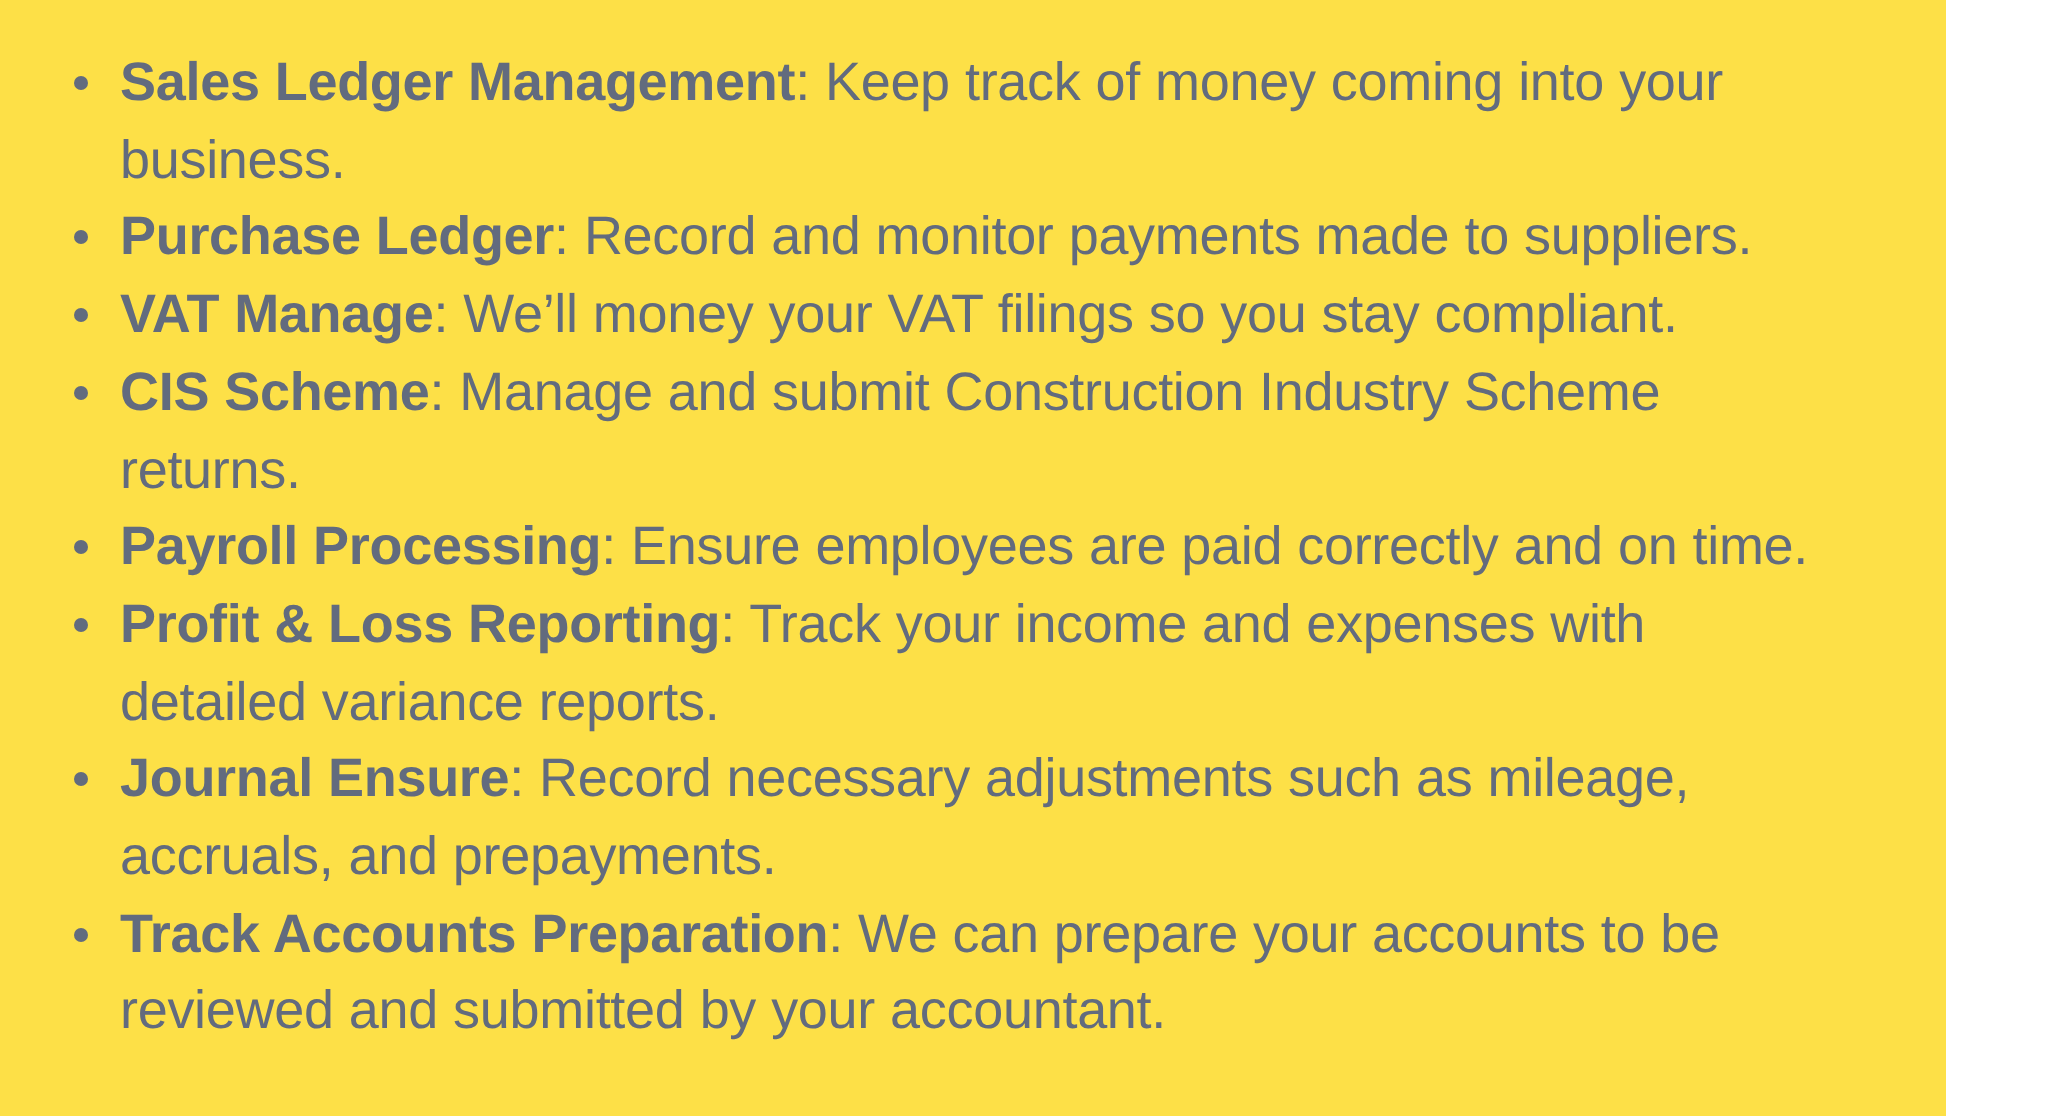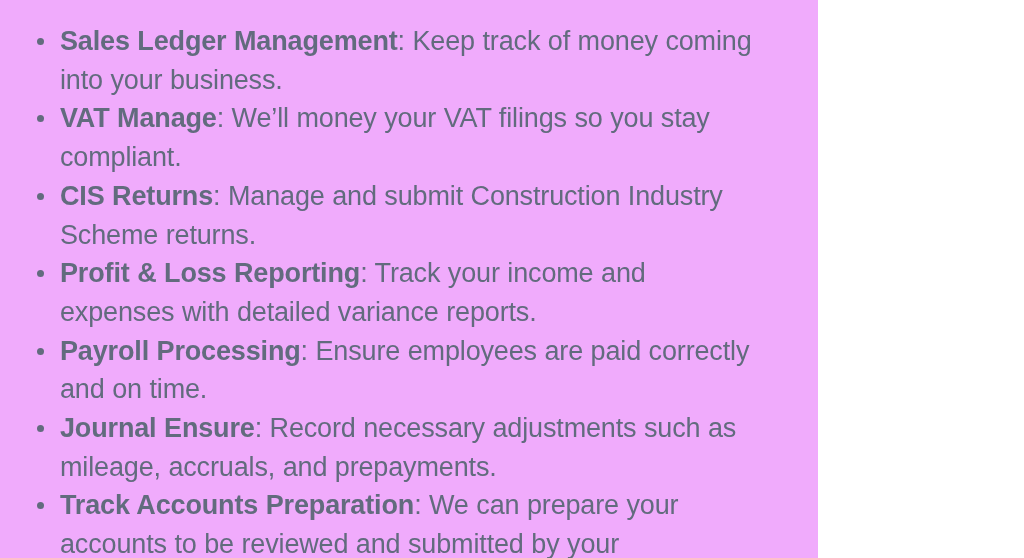--- a/index.html
+++ b/index.html
@@ -11,23 +11,23 @@
     width: 1024px;
     height: 558px;
     background: #ffffff;
     font-family: "Liberation Sans", "DejaVu Sans", sans-serif;
     -webkit-font-smoothing: antialiased;
     overflow: hidden;
   }
 
   .page {
     box-sizing: border-box;
-    width: 818px;
+    width: 973px;
     height: 558px;
-    background: #f0abfc;
+    background: #fde047;
     padding: 22px 62px 0 0;
   }
 
   ul.services-list {
     list-style: none;
     margin: 0;
     padding: 0;
   }
 
   li.service-item {
@@ -68,40 +68,44 @@
 <body>
 
 <div class="page">
   <ul class="services-list">
 
     <li class="service-item">
       <span class="bullet"></span>
       <span class="term">Sales Ledger Management</span><span class="desc">: Keep track of money coming into your business.</span>
     </li>
 
+    <li class="service-item">
+      <span class="bullet"></span>
+      <span class="term">Purchase Ledger</span><span class="desc">: Record and monitor payments made to suppliers.</span>
+    </li>
 
 
     <li class="service-item">
       <span class="bullet"></span>
       <span class="term">VAT Manage</span><span class="desc">: We’ll money your VAT filings so you stay compliant.</span>
     </li>
 
     <li class="service-item">
       <span class="bullet"></span>
-      <span class="term">CIS Returns</span><span class="desc">: Manage and submit Construction Industry Scheme returns.</span>
+      <span class="term">CIS Scheme</span><span class="desc">: Manage and submit Construction Industry Scheme returns.</span>
+    </li>
+
+    <li class="service-item">
+      <span class="bullet"></span>
+      <span class="term">Payroll Processing</span><span class="desc">: Ensure employees are paid correctly and on time.</span>
     </li>
 
     <li class="service-item">
       <span class="bullet"></span>
       <span class="term">Profit &amp; Loss Reporting</span><span class="desc">: Track your income and expenses with detailed variance reports.</span>
-    </li>
-
-    <li class="service-item">
-      <span class="bullet"></span>
-      <span class="term">Payroll Processing</span><span class="desc">: Ensure employees are paid correctly and on time.</span>
     </li>
 
     <li class="service-item">
       <span class="bullet"></span>
       <span class="term">Journal Ensure</span><span class="desc">: Record necessary adjustments such as mileage, accruals, and prepayments.</span>
     </li>
 
     <li class="service-item">
       <span class="bullet"></span>
       <span class="term">Track Accounts Preparation</span><span class="desc">: We can prepare your accounts to be reviewed and submitted by your accountant.</span>

